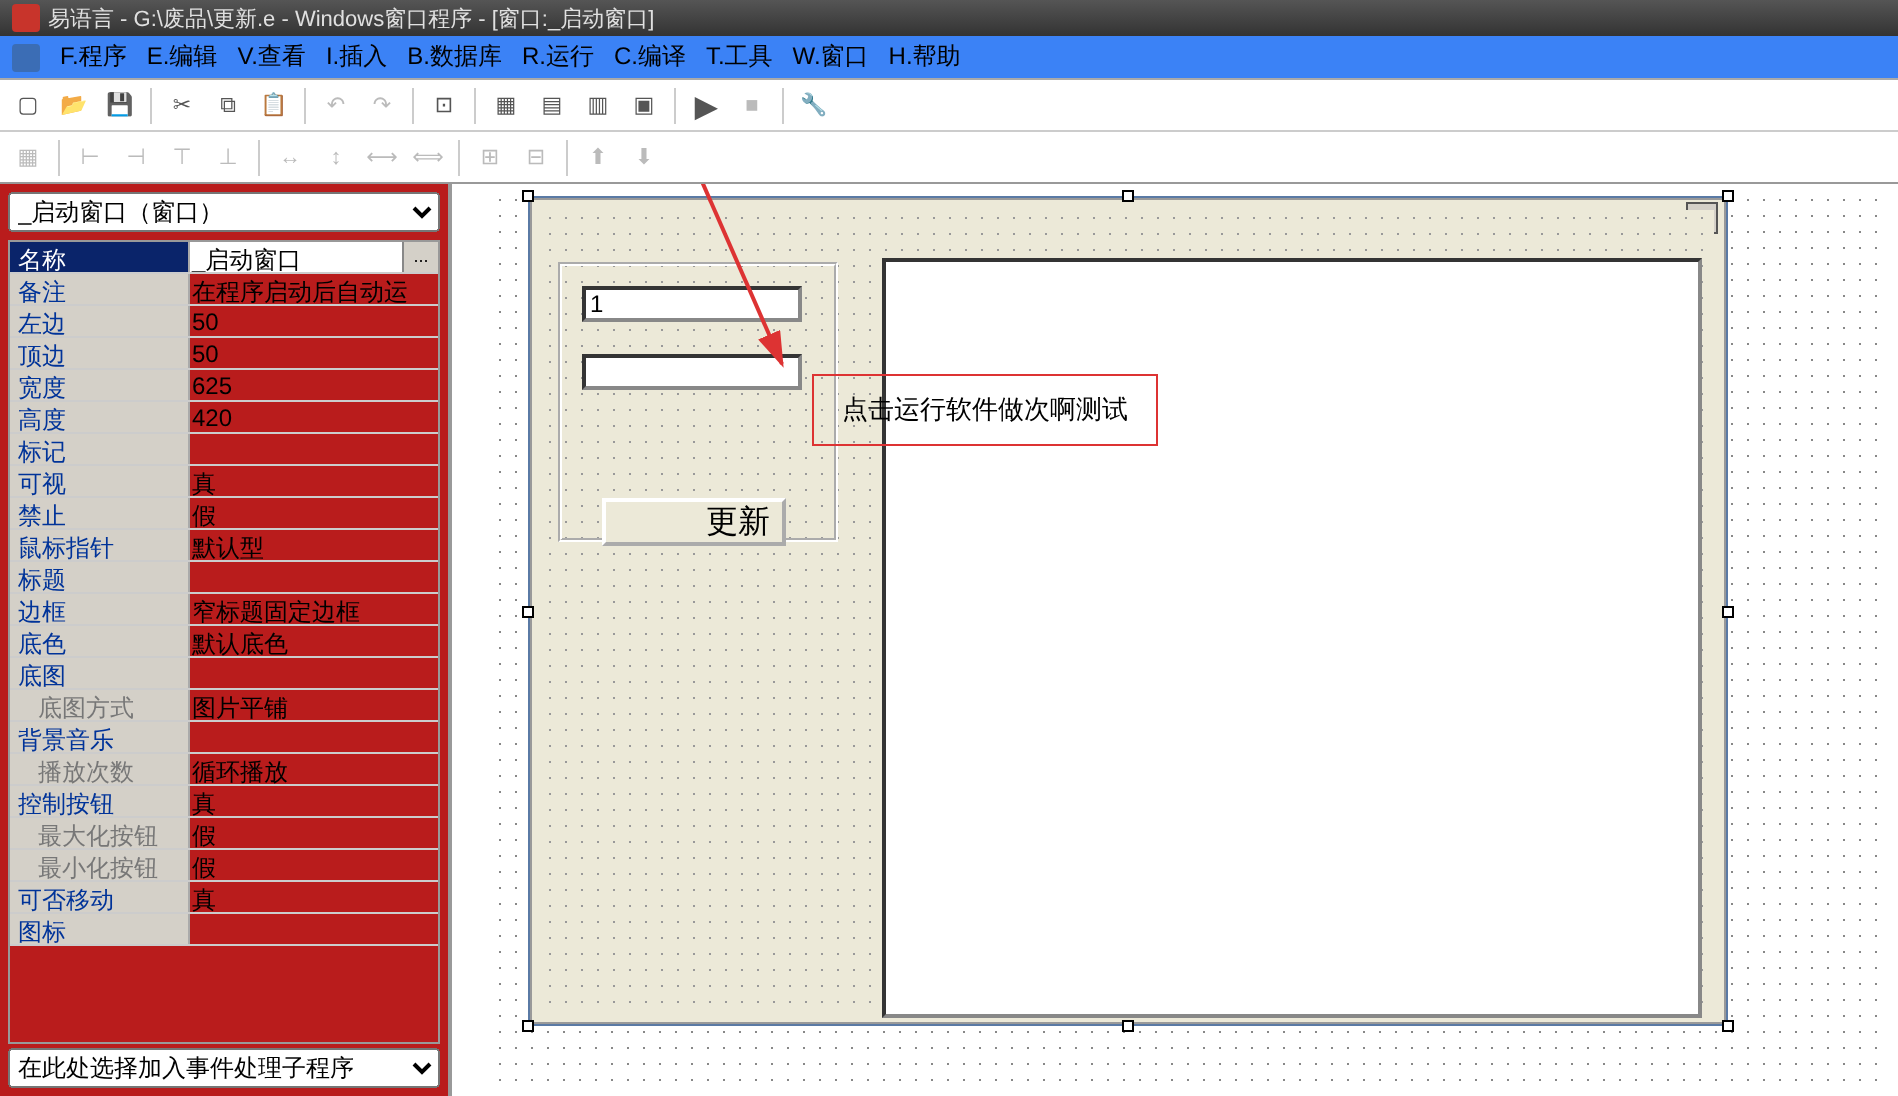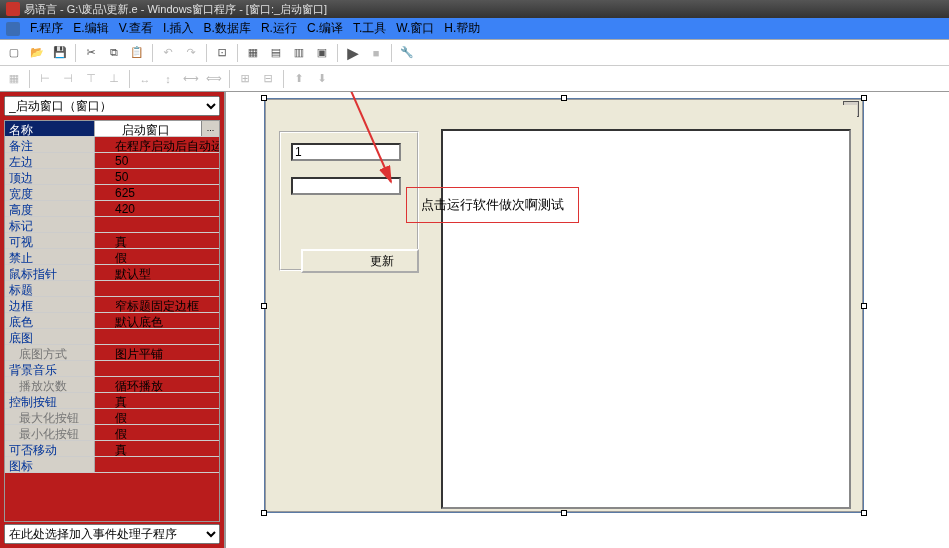--- a/index.html
+++ b/index.html
@@ -14,34 +14,34 @@
 .tbtn.gray { color: #bbb; }
 .tsep { width: 1px; height: 18px; background: #ccc; margin: 0 2px; }
 .main { display: flex; height: calc(548px - 18px - 22px - 26px - 26px); background: #fff; }
 .left-panel { width: 226px; border-right: 2px solid #999; background: #b91c1c; display: flex; flex-direction: column; }
 .left-dropdown { margin: 4px; }
 .left-dropdown select { width: 100%; font-size: 12px; height: 20px; }
 .prop-grid { flex: 1; overflow-y: auto; overflow-x: hidden; border: 1px solid #999; margin: 0 4px; }
 .prop-row { display: flex; height: 16px; border-bottom: 1px solid #ccc; }
 .prop-label { width: 90px; background: #d4d0c8; padding: 1px 4px; border-right: 1px solid #aaa; color: #003399; overflow: hidden; white-space: nowrap; }
 .prop-label.indent { padding-left: 14px; color: #777; }
-.prop-value { flex: 1; padding: 1px 20px; overflow: hidden; white-space: nowrap; }
+.prop-value { flex: 1; padding: 1px 1px; overflow: hidden; white-space: nowrap; }
 .prop-row.active .prop-label { background: #0a246a; color: #fff; }
 .prop-row.active .prop-value { background: #fff; }
 .prop-btn { width: 18px; background: #d4d0c8; border-left: 1px solid #888; text-align: center; font-size: 9px; line-height: 14px; }
 .bottom-select { margin: 2px 4px 4px 4px; }
 .bottom-select select { width: 100%; font-size: 12px; height: 20px; }
 .design-area { flex: 1; background: #fff; position: relative; overflow: hidden; }
 .dot-grid { position: absolute; left: 20px; top: 4px; right: 10px; bottom: 6px; background-image: radial-gradient(#888 0.5px, transparent 0.5px); background-size: 8px 8px; }
 .window-frame { position: absolute; left: 38px; top: 6px; width: 600px; height: 415px; border: 1px solid #5a7aa5; background: #ece9d8; box-shadow: 0 0 0 1px #999 inset; }
 .window-frame::before { content: ''; position: absolute; top: 2px; right: 4px; width: 14px; height: 14px; background: #d4d0c8; border: 1px solid #555; }
 .win-content { position: absolute; inset: 6px; background: #ece9d8; background-image: radial-gradient(#999 0.5px, transparent 0.5px); background-size: 8px 8px; }
 .textbox { position: absolute; background: #fff; border: 2px inset #888; font-size: 12px; padding: 2px; }
 .form-panel { position: absolute; left: 8px; top: 26px; width: 140px; height: 140px; border: 2px groove #fff; }
-.update-btn { position: absolute; left: 20px; top: 116px; width: 118px; height: 24px; background: #ece9d8; border: 2px outset #fff; font-size: 12px; padding-left: 44px; }
+.update-btn { position: absolute; left: 20px; top: 116px; width: 92px; height: 24px; background: #ece9d8; border: 2px outset #fff; font-size: 16px; padding-left: 44px; }
 .big-box { position: absolute; left: 170px; top: 24px; width: 410px; height: 380px; background: #fff; border: 2px inset #888; }
 .annotation { position: absolute; border: 1px solid #d33; color: #000000; padding: 8px 14px; font-size: 13px; background: rgba(255,255,255,0.0); }
 .arrow-svg { position: absolute; pointer-events: none; }
 .sel-handle { position: absolute; width: 6px; height: 6px; background: #fff; border: 1px solid #000; }
 </style>
 </head>
 <body>
 
 <div class="title-bar">
   <span class="logo"></span>

